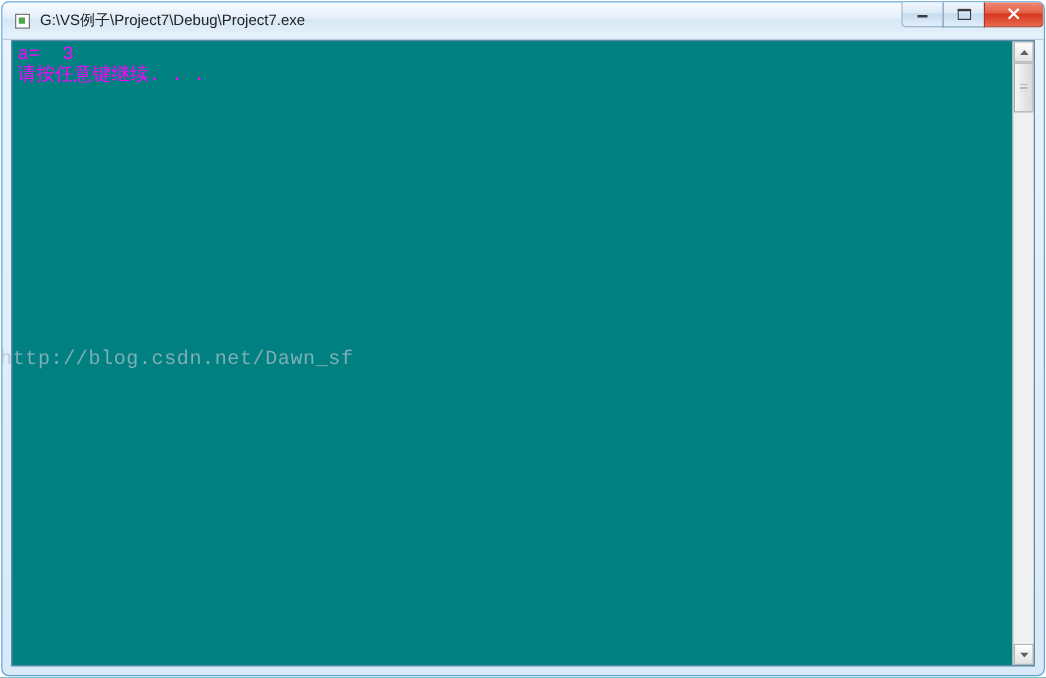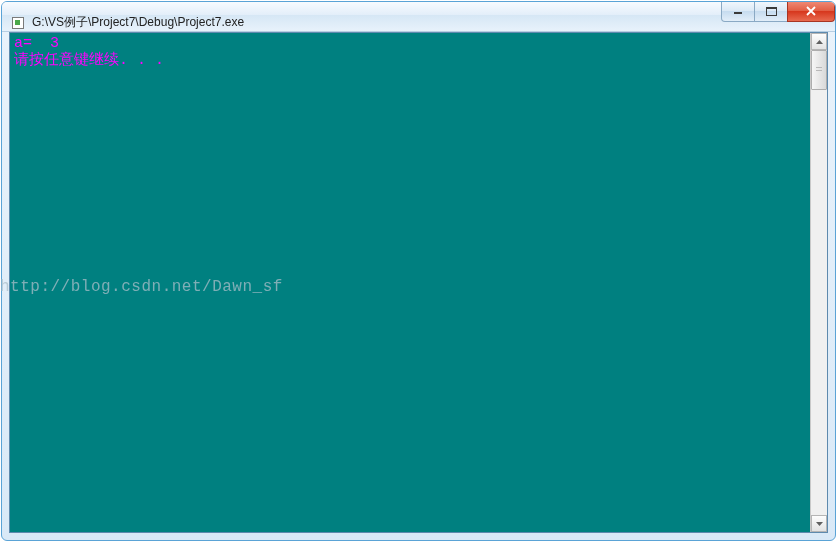--- a/index.html
+++ b/index.html
@@ -24,21 +24,21 @@
       border: 1px solid #5aa3d6;
       border-radius: 6px;
       background: linear-gradient(to bottom, #eaf3fb 0%, #d9e9f7 100%);
       display: flex;
       flex-direction: column;
       overflow: hidden;
     }
     .titlebar {
       height: 30px;
       display: flex;
-      align-items: flex-end;
+      align-items: center;
       padding: 0 0 0 8px;
       background: linear-gradient(to bottom, #f7fbff 0%, #e3eef9 45%, #d6e7f5 46%, #e8f2fb 100%);
       border-bottom: 1px solid #b7cee2;
       position: relative;
     }
     .app-icon {
       width: 16px;
       height: 16px;
       margin-right: 6px;
       display: inline-flex;

